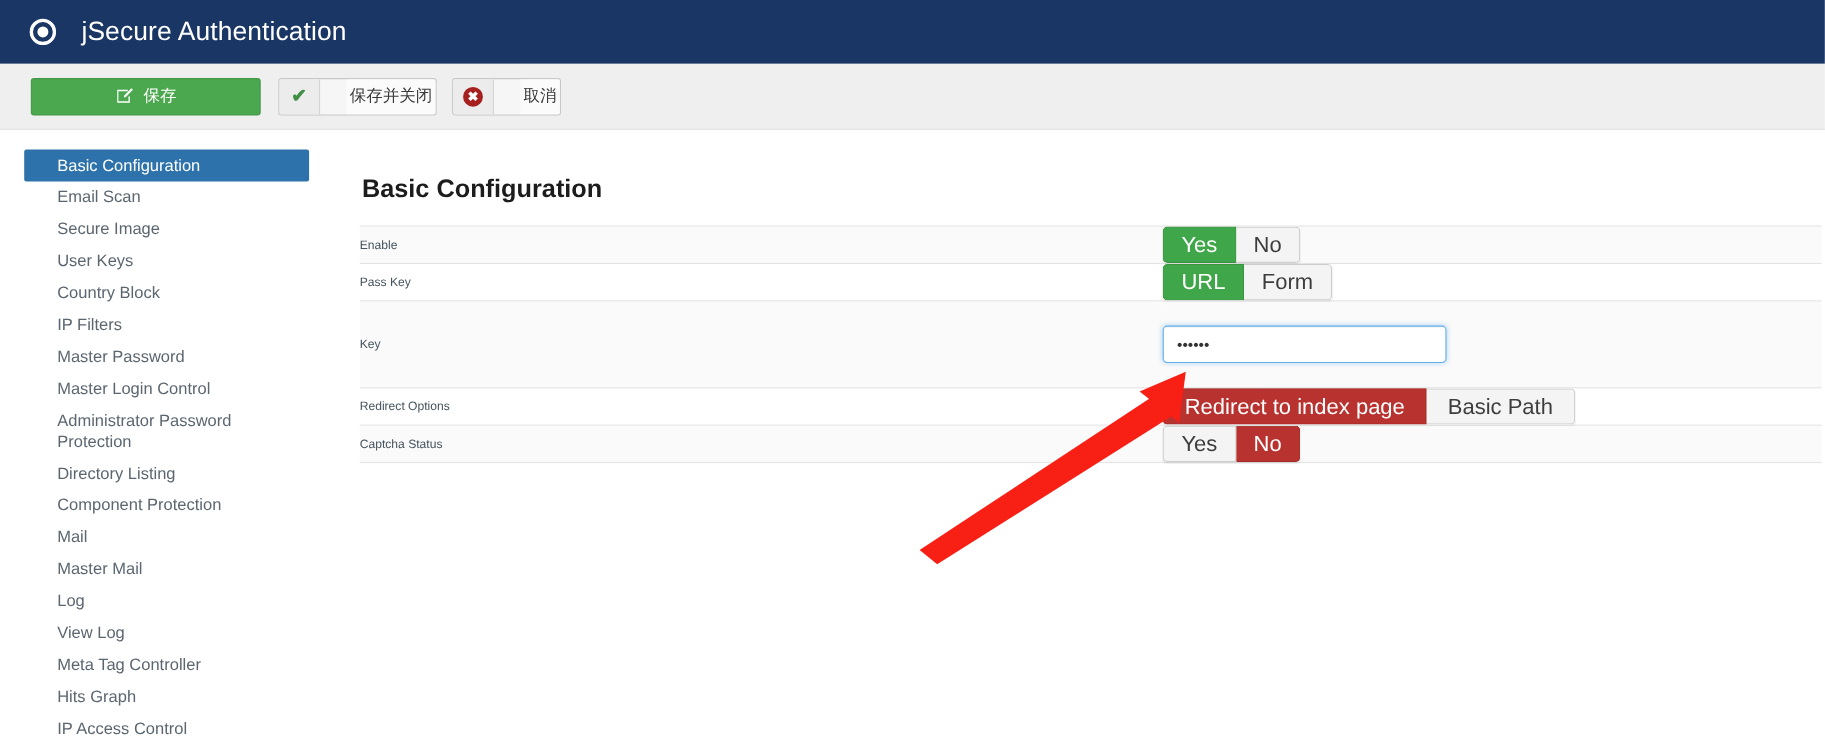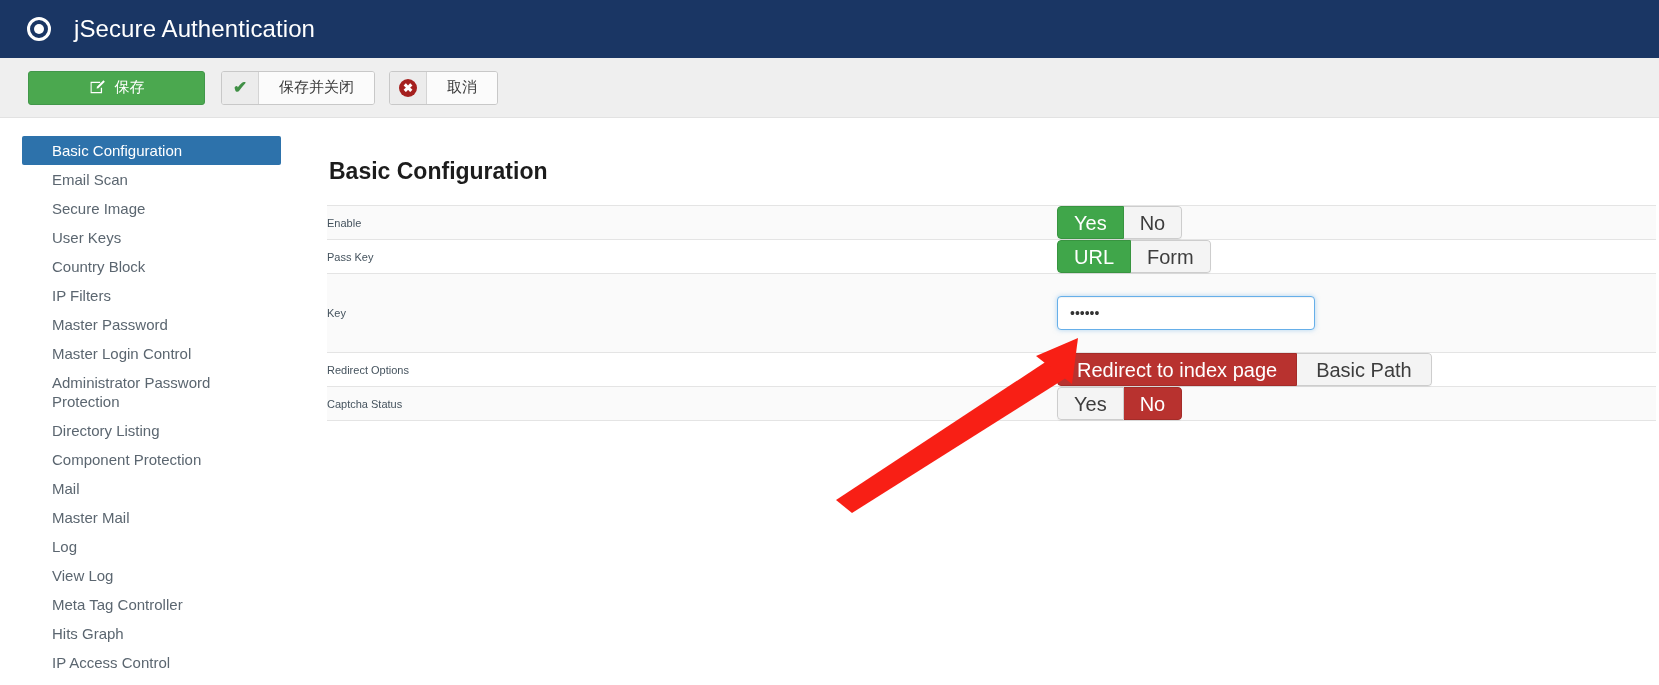--- a/index.html
+++ b/index.html
@@ -71,21 +71,21 @@
     border-radius: 3px;
     font-size: 15px;
     cursor: pointer;
     user-select: none;
     white-space: nowrap;
   }
   .btn-save {
     background: #4ba84f;
     border: 1px solid #42974a;
     color: #ffffff;
-    width: 177px;
+    width: 209px;
     justify-content: center;
     margin-right: 16px;
   }
   .btn-split {
     background: #f6f6f6;
     border: 1px solid #c8c8c8;
     color: #3a3a3a;
     padding: 0;
     margin-right: 14px;
     overflow: hidden;
@@ -94,25 +94,26 @@
     width: 37px;
     height: 100%;
     display: flex;
     align-items: center;
     justify-content: center;
     background: #ececec;
     border-right: 1px solid #d4d4d4;
     box-sizing: border-box;
   }
   .btn-split .lbl-cell {
-    padding: 0 20px;
+    padding: 0 3px;
     display: flex;
     align-items: center;
     height: 100%;
     background: #fbfbfb;
+    margin-left: 24px;
   }
   .ic-edit { display: inline-block; margin-right: 9px; line-height: 0; }
   .check-glyph { color: #3f8f45; font-size: 17px; font-weight: bold; line-height: 1; }
   .x-circle {
     width: 18px; height: 18px;
     border-radius: 50%;
     background: #a5201f;
     color: #ffffff;
     font-size: 12px;
     line-height: 18px;

